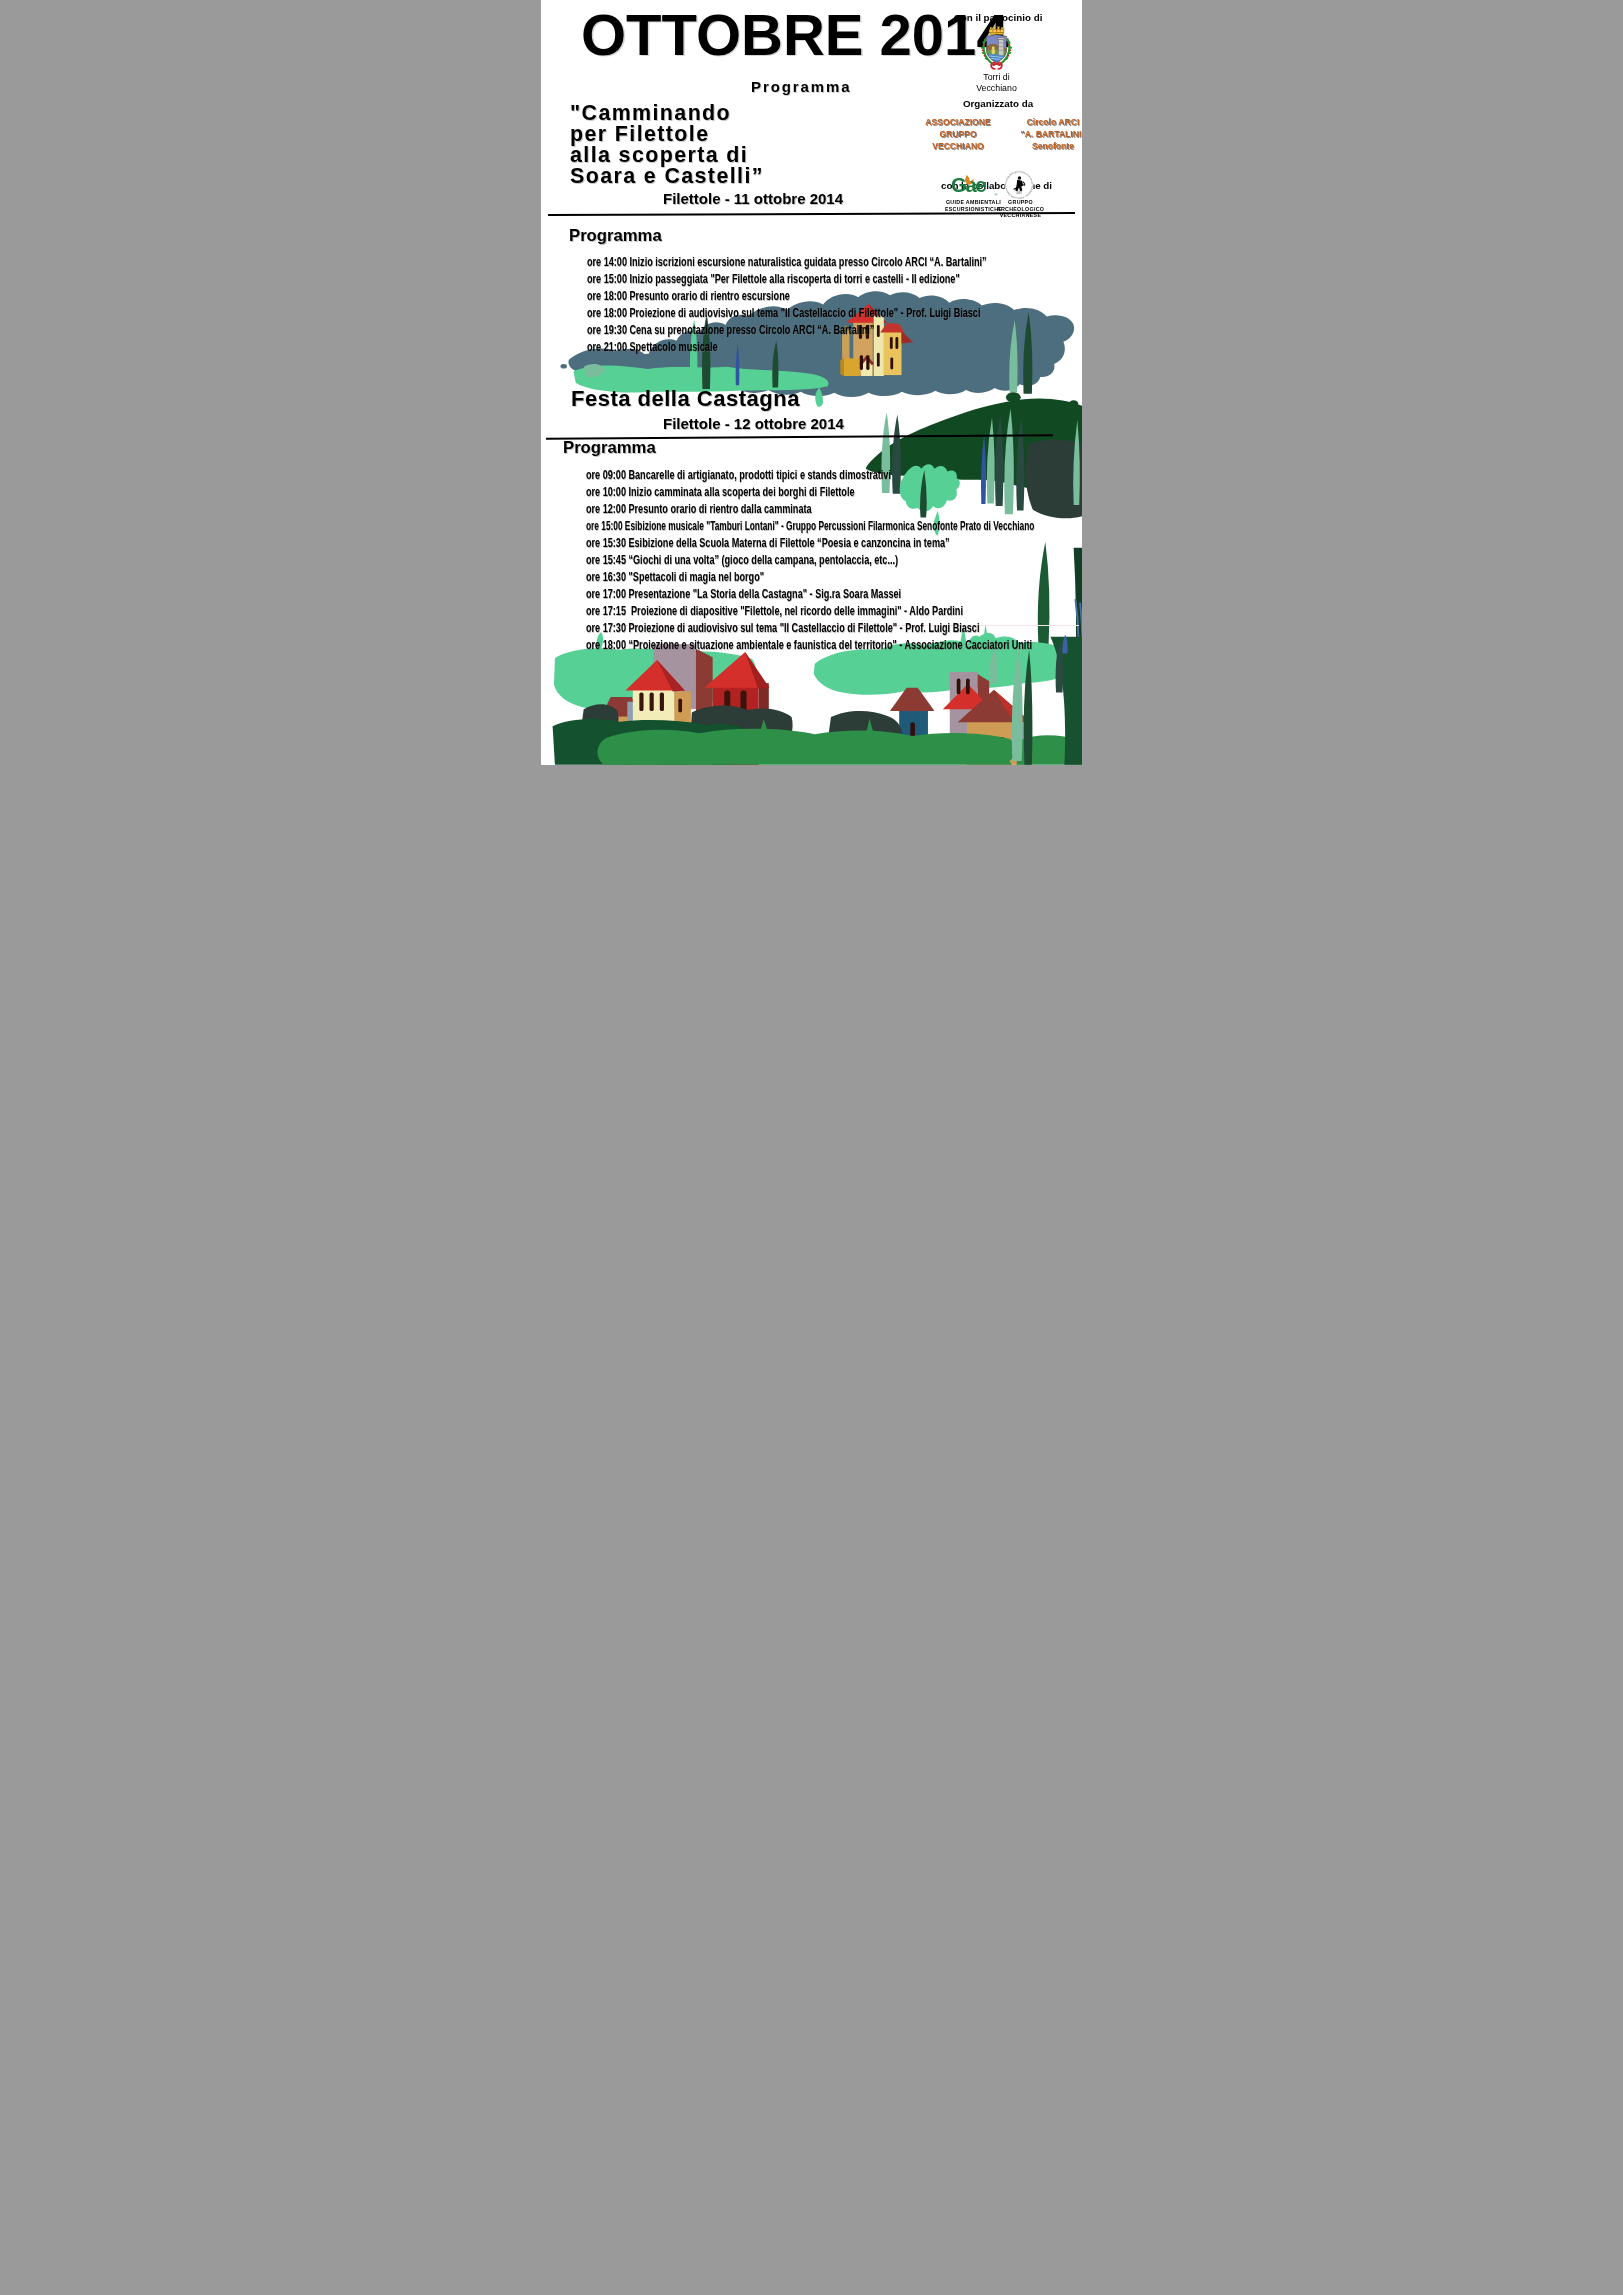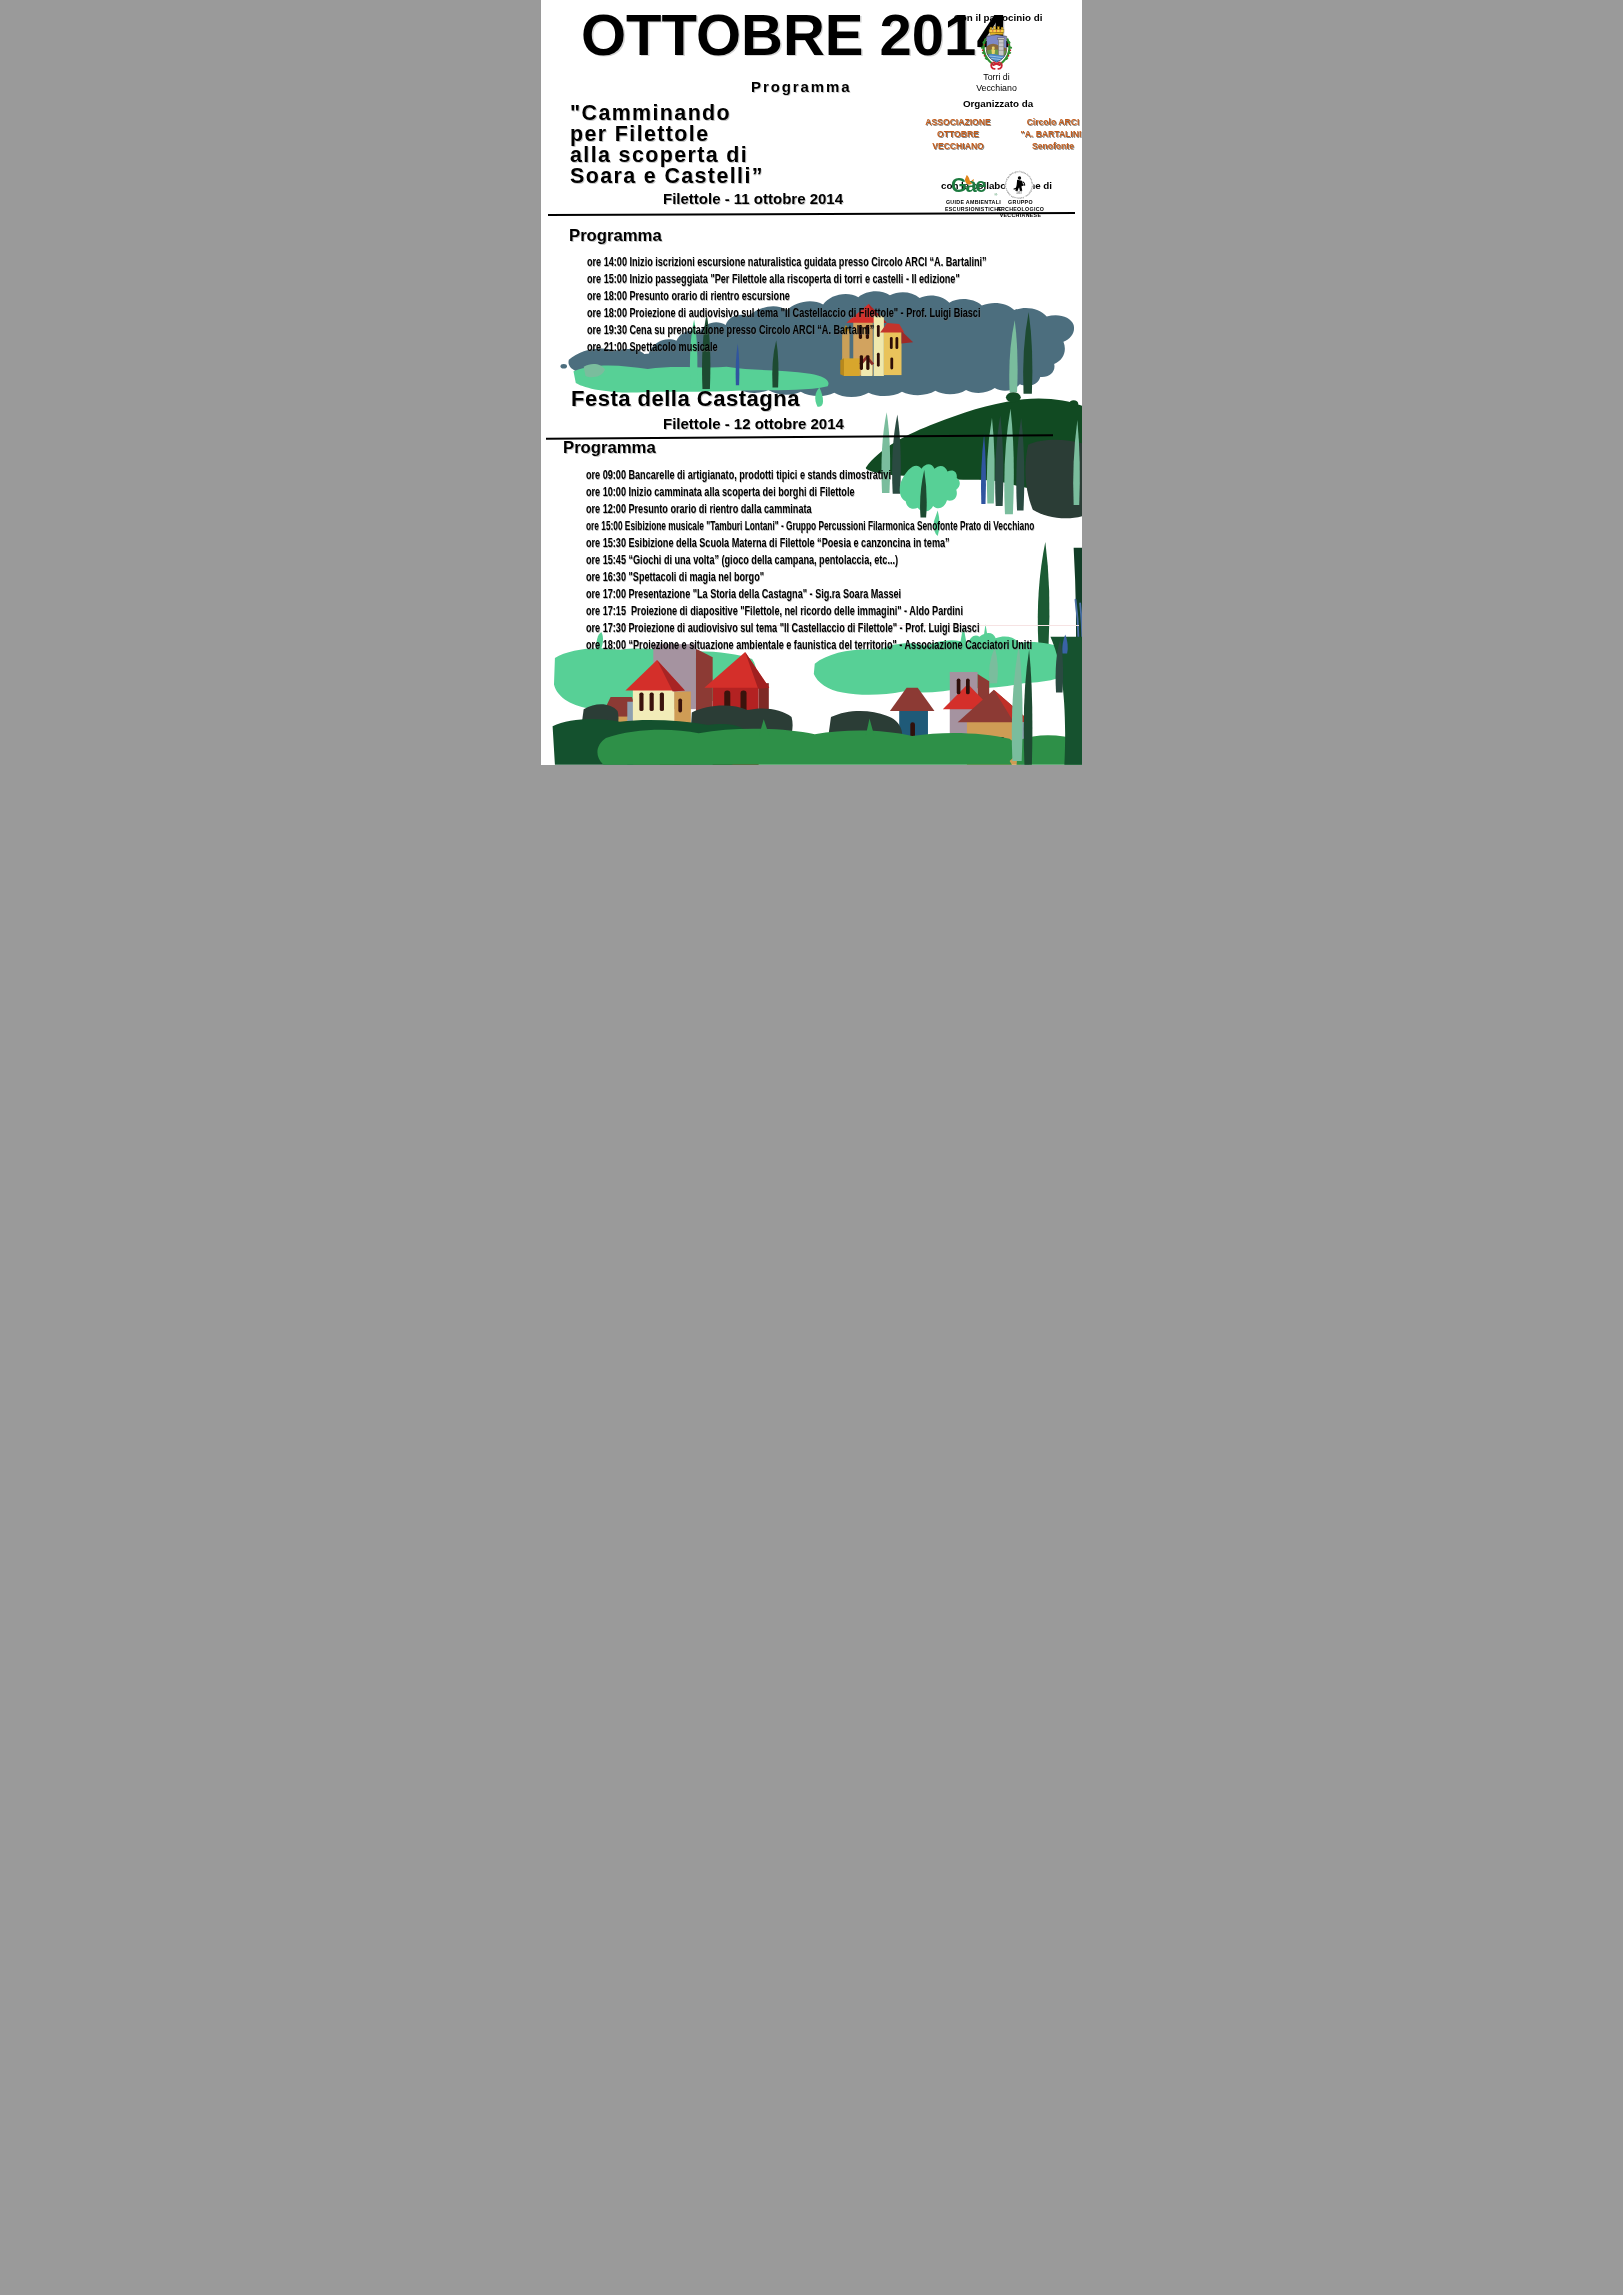--- a/index.html
+++ b/index.html
@@ -271,21 +271,21 @@
 
   <div class="abs rc comune" style="left:409px;top:72px;width:93px;z-index:2;">
     <div>Torri di</div>
     <div>Vecchiano</div>
   </div>
 
   <div class="abs rc lbl" style="left:385px;top:98px;width:144px;z-index:2;">Organizzato da</div>
 
   <div class="abs rc org" style="left:382px;top:116px;width:70px;z-index:2;">
     <div>ASSOCIAZIONE</div>
-    <div>OTTOBRE</div>
+    <div>GRUPPO</div>
     <div>VECCHIANO</div>
   </div>
   <div class="abs rc org" style="left:455px;top:116px;width:74px;z-index:2;margin-left:20px;">
     <div>Circolo ARCI</div>
     <div>"A. BARTALINI"</div>
     <div>Senofonte</div>
   </div>
 
   <div class="abs rc lbl" style="left:381px;top:162px;width:149px;z-index:2;margin-top:18px;">con la collaborazione di</div>
 

